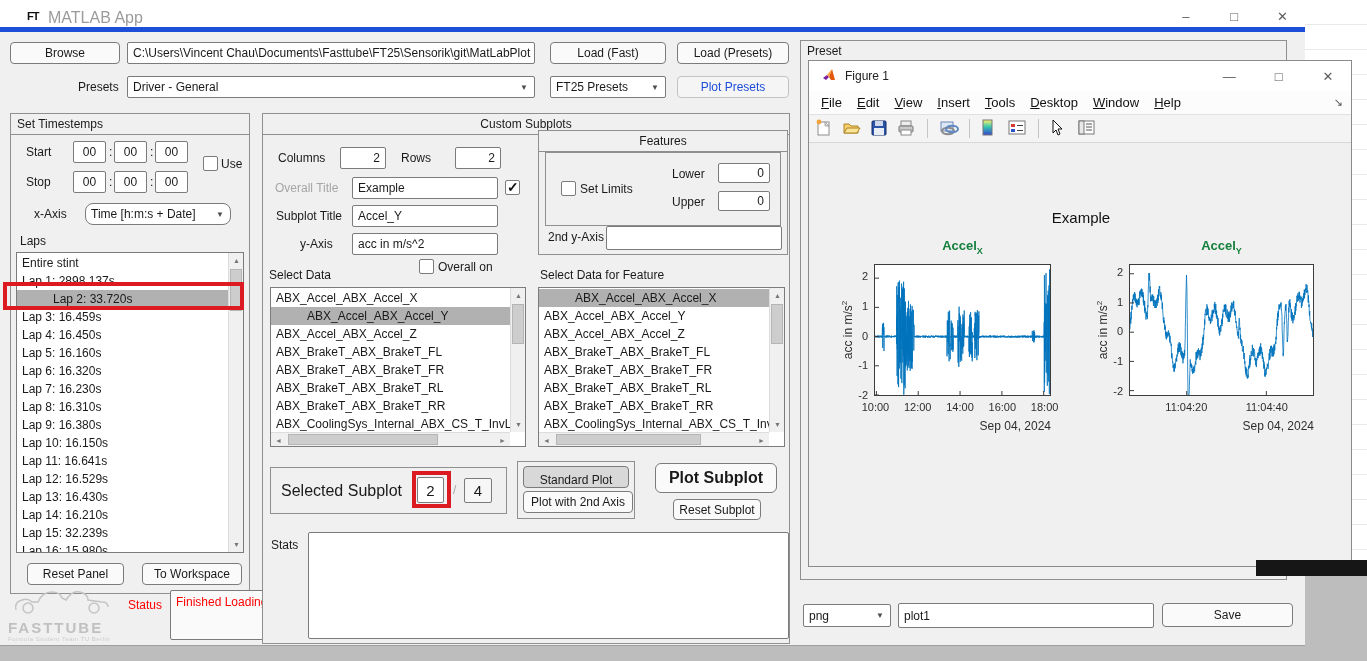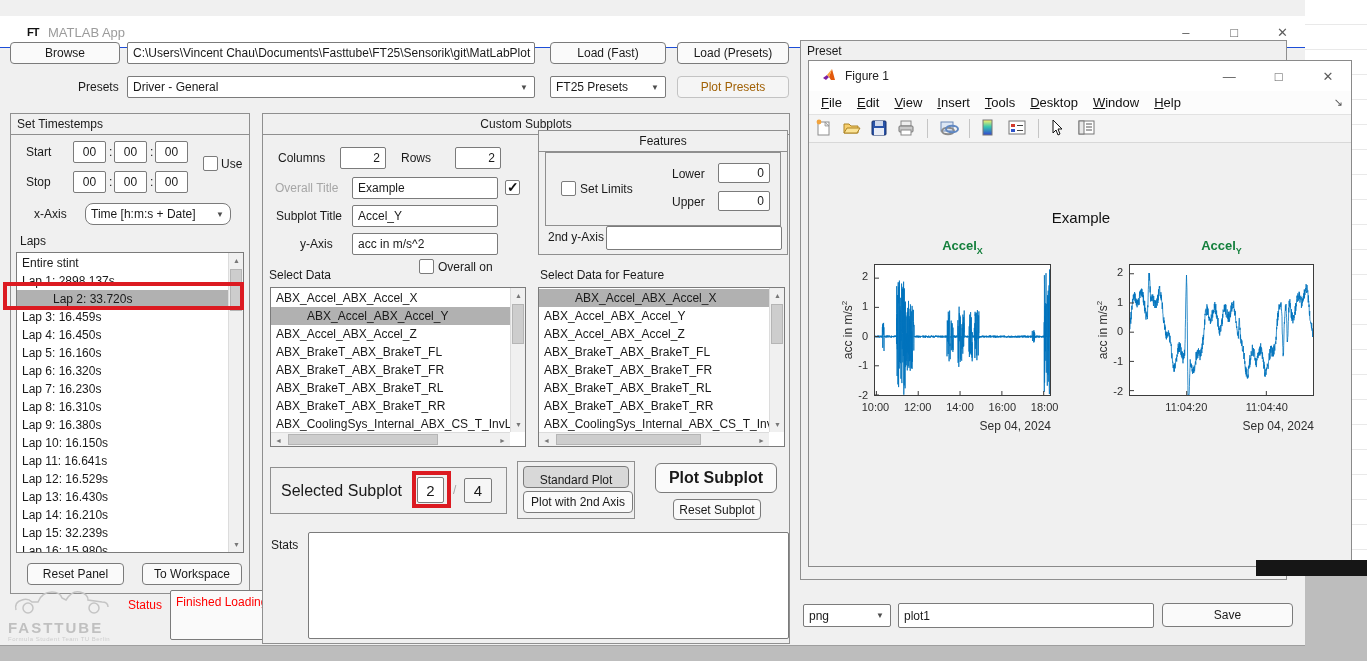--- a/index.html
+++ b/index.html
@@ -4,21 +4,21 @@
 <style>
   * { margin:0; padding:0; box-sizing:border-box; }
   html,body { width:1367px; height:661px; overflow:hidden; background:#bdbdbd;
               font-family:"Liberation Sans", sans-serif; font-size:12px; color:#1a1a1a; }
   #screen { position:relative; width:1367px; height:661px; }
   .abs { position:absolute; }
 
   
   .btn { position:absolute; background:#fafafa; border:1px solid #7b7b7b; border-radius:4px;
          display:flex; align-items:center; justify-content:center; font-size:12px; }
-  .btn.disabled { color:#a16207; border-color:#c3c3c3; background:#f5f5f5; }
+  .btn.disabled { color:#1d4ed8; border-color:#c3c3c3; background:#f5f5f5; }
   .field { position:absolute; background:#fff; border:1px solid #7b7b7b; border-radius:2px;
            display:flex; align-items:center; padding:0 5px; white-space:nowrap; overflow:hidden; }
   .field.num { justify-content:flex-end; }
   .field.ctr { justify-content:center; padding:0; }
   .dd { position:absolute; background:#fff; border:1px solid #7b7b7b; border-radius:2px;
         display:flex; align-items:center; padding:0 5px; }
   .dd .arrow { position:absolute; right:6px; font-size:8px; color:#4d4d4d; }
   .lbl { position:absolute; white-space:nowrap; }
   .lbl.gray { color:#a6a6a6; }
   .panel { position:absolute; border:1px solid #8f8f8f; background:#f0f0f0; }
@@ -66,23 +66,23 @@
 
 <div id="screen">
 
   <div class="abs" style="left:1303px; top:0; width:64px; height:575px; background:
        repeating-linear-gradient(to bottom, #fff 0 24px, #e9e9e9 24px 25px),
        repeating-linear-gradient(to right, rgba(255,255,255,0) 0 44px, #e9e9e9 44px 45px);
        background-color:#fff; border-left:1px solid #b0b0b0;"></div>
 
   <div class="abs" style="left:0; top:0; width:1305px; height:646px; background:#f0f0f0; border-bottom:1px solid #9e9e9e;">
 
-    <div class="abs" style="left:0; top:16px; width:1305px; height:32px; background:#fff; border-bottom:1px solid #1d4ed8;">
+    <div class="abs" style="left:0; top:0; width:1305px; height:32px; background:#fff; border-bottom:5px solid #1d4ed8;">
       <span class="abs" style="left:27px; top:10px; font-weight:bold; font-size:11px; letter-spacing:-1px; color:#111;">FT</span>
-      <span class="abs" style="left:48px; top:9px; color:#9b9b9b; font-size:13px;">MATLAB App</span>
+      <span class="abs" style="left:48px; top:9px; color:#9b9b9b; font-size:16px;">MATLAB App</span>
       <div class="abs" style="right:0; top:0; height:32px;">
         <span class="winctl">–</span>
         <span class="winctl">□</span>
         <span class="winctl">✕</span>
       </div>
     </div>
 
     <div class="btn" style="left:10px; top:42px; width:110px; height:22px;">
         <span>Browse</span>
       </div>

